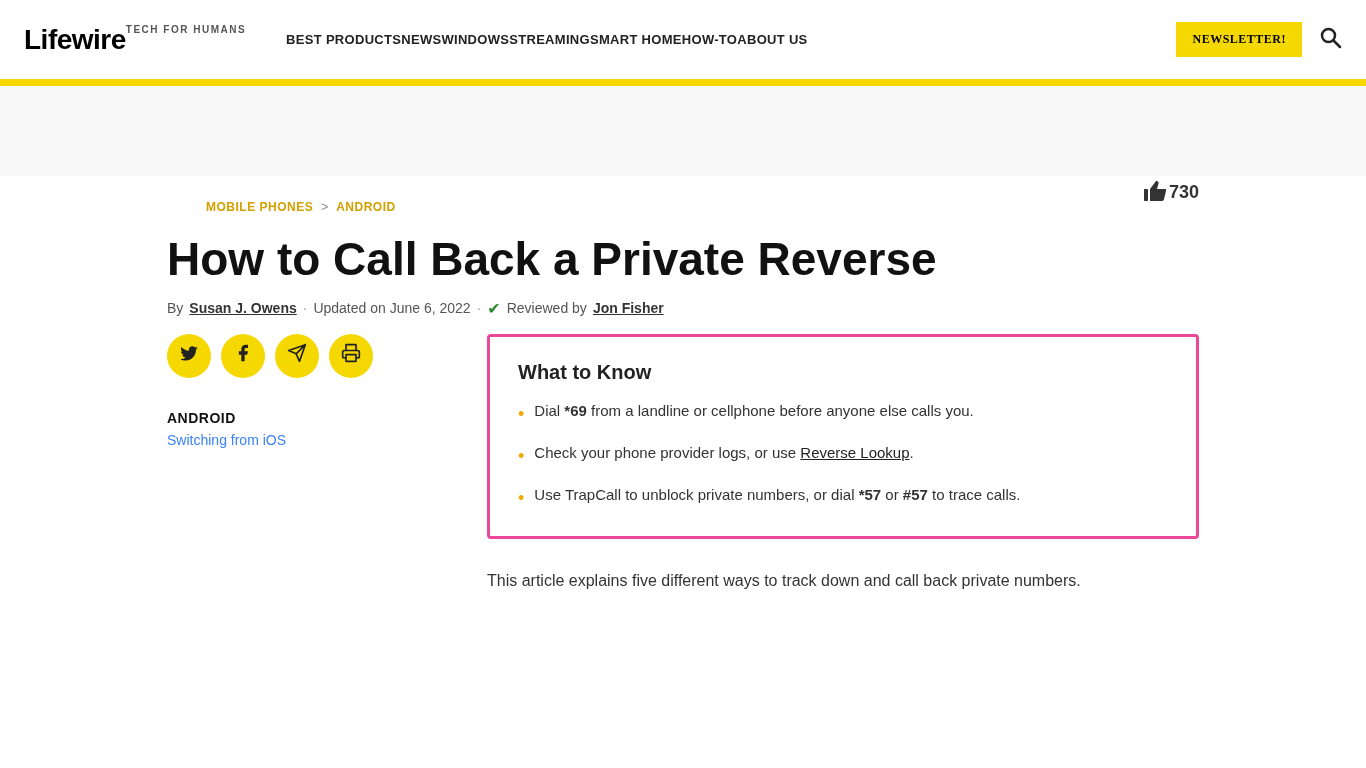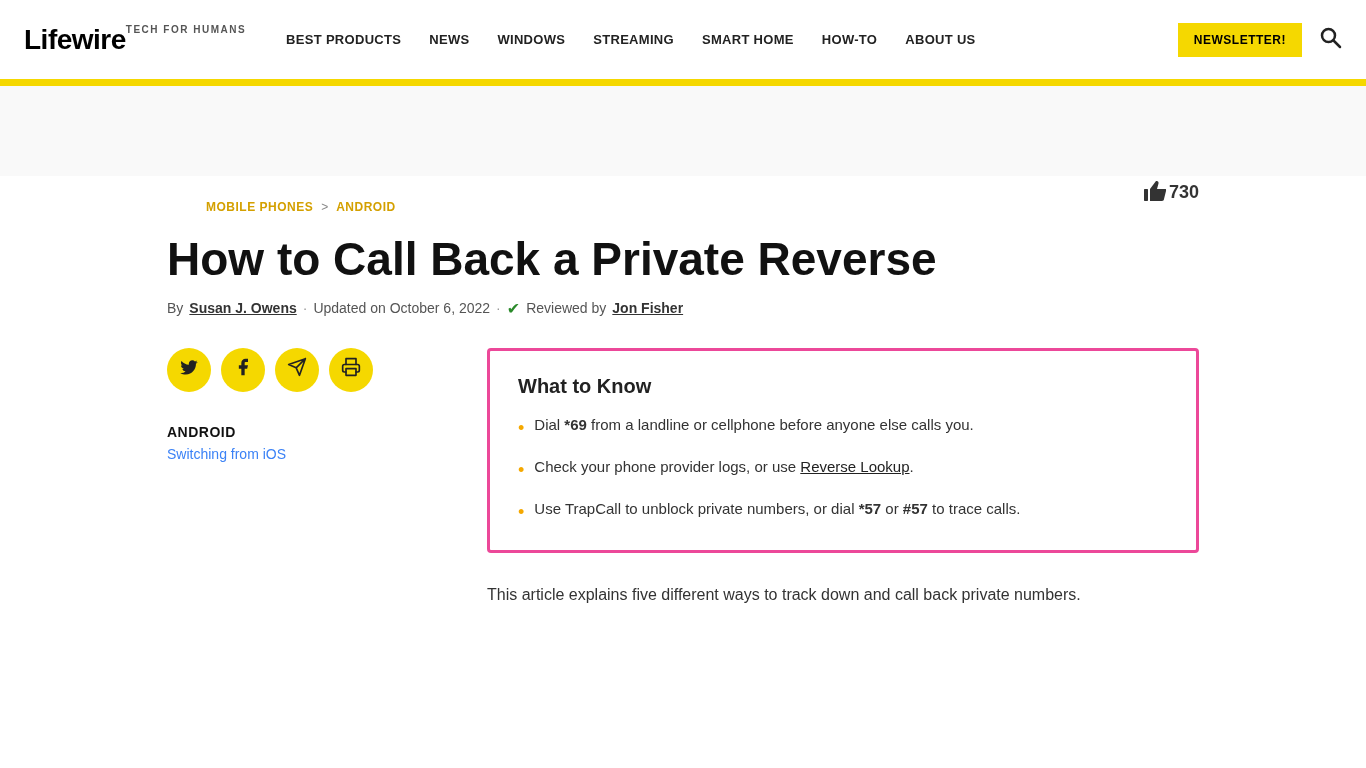--- a/index.html
+++ b/index.html
@@ -31,40 +31,39 @@
     .logo-tagline {
       font-size: 10px;
       color: #555;
       letter-spacing: 1.5px;
       font-family: Arial, sans-serif;
       font-weight: 600;
     }
     nav {
       display: flex;
       align-items: center;
-      gap: 28px;
       flex: 1;
     }
     nav a {
       text-decoration: none;
       color: #222;
       font-size: 13px;
       font-weight: 700;
       font-family: Arial, sans-serif;
       letter-spacing: 0.3px;
       white-space: nowrap;
     }
     .newsletter-btn {
       background: #f5d800;
       color: #000;
       border: none;
       padding: 10px 16px;
       font-size: 12px;
       font-weight: 800;
-      font-family: Liberation Sans, sans-serif;
+      font-family: Liberation Serif, serif;
       letter-spacing: 0.5px;
       cursor: pointer;
       text-transform: uppercase;
       white-space: nowrap;
       margin-left: 16px;
     }
     .search-icon-btn {
       background: none;
       border: none;
       cursor: pointer;
@@ -155,21 +154,21 @@
       margin-bottom: 18px;
       font-family: Arial, sans-serif;
       font-weight: 400;
     }
 
     
     .byline {
       font-size: 14px;
       color: #555;
       font-family: Arial, sans-serif;
-      margin-bottom: 30px;
+      margin-bottom: 16px;
       display: flex;
       align-items: center;
       gap: 6px;
       flex-wrap: wrap;
     }
     .byline a {
       color: #333;
       font-weight: 700;
       text-decoration: underline;
     }
@@ -327,21 +326,21 @@
       <span class="vote-count">730</span>
     </div>
   </div>
 
   <h1 class="article-title">How to Call Back a Private Reverse</h1>
 
   <div class="byline">
     <span>By</span>
     <a href="#">Susan J. Owens</a>
     <span class="dot">·</span>
-    <span>Updated on October 6, 2022</span>
+    <span>Updated on June 6, 2022</span>
     <span class="dot">·</span>
     <span class="reviewed-check">✔</span>
     <span>Reviewed by</span>
     <a href="#">Jon Fisher</a>
   </div>
 
   <div class="two-col">
 
     <div class="left-col">
 

